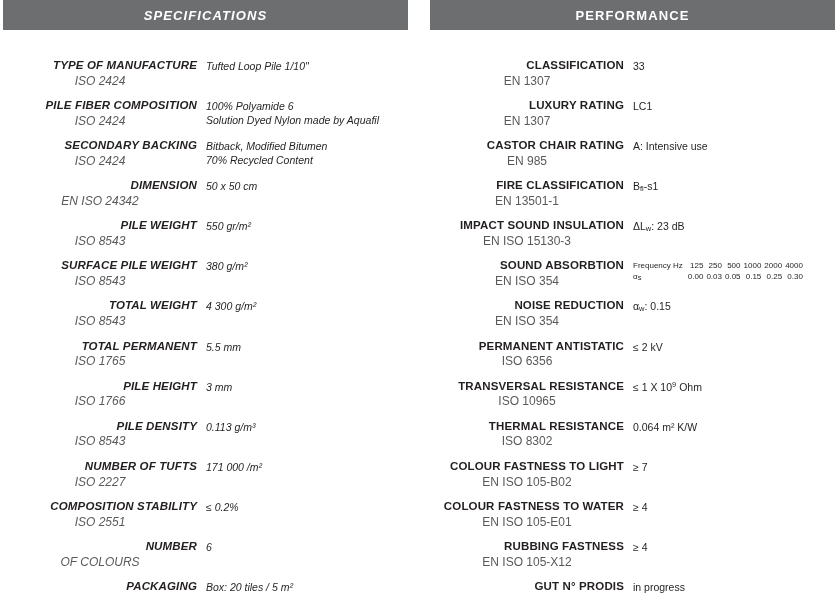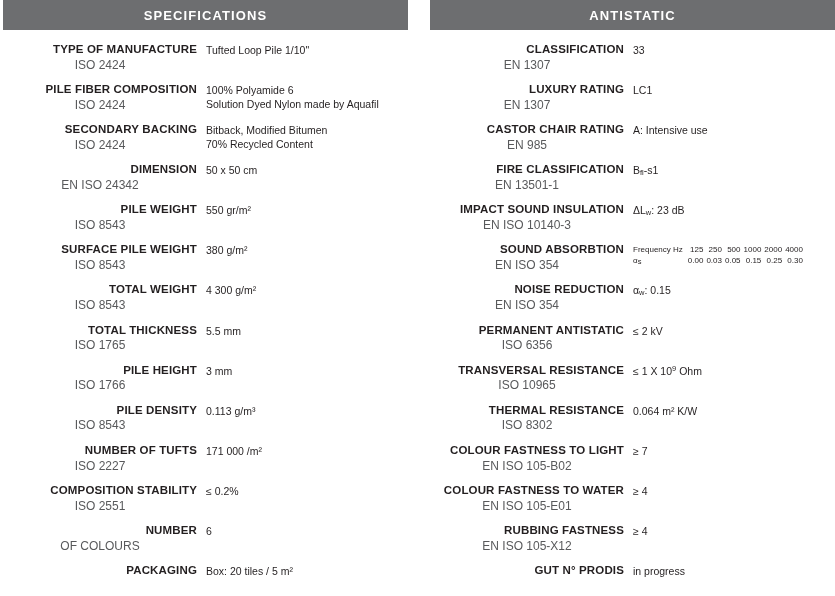--- a/index.html
+++ b/index.html
@@ -16,37 +16,37 @@
     height: 596px;
     position: relative;
     display: flex;
     gap: 14px;
     padding: 0;
   }
   .column {
     width: 405px;
     position: relative;
   }
-  .col-left { margin-left: 3px; }
+  .col-left { margin-left: 3px; font-style: italic; }
   .col-right { margin-left: 8px; }
 
   .col-header {
     height: 30px;
     background: #6d6e70;
     color: #ffffff;
     font-size: 13px;
     font-weight: bold;
     letter-spacing: 1.1px;
     display: flex;
     align-items: center;
     justify-content: center;
   }
 
   .rows {
-    margin-top: 12px;
+    margin-top: 28px;
   }
 
   .row {
     display: flex;
     align-items: flex-start;
     margin-bottom: 9px;
   }
   .row .label {
     width: 203px;
     text-align: right;
@@ -144,21 +144,21 @@
         </div>
         <div class="row">
           <div class="label">
             <span class="name">TOTAL WEIGHT</span>
             <span class="std">ISO 8543</span>
           </div>
           <div class="value"><span>4 300 g/m²</span></div>
         </div>
         <div class="row">
           <div class="label">
-            <span class="name">TOTAL THICKNESS</span>
+            <span class="name">TOTAL PERMANENT</span>
             <span class="std">ISO 1765</span>
           </div>
           <div class="value"><span>5.5 mm</span></div>
         </div>
         <div class="row">
           <div class="label">
             <span class="name">PILE HEIGHT</span>
             <span class="std">ISO 1766</span>
           </div>
           <div class="value"><span>3 mm</span></div>
@@ -194,21 +194,21 @@
         <div class="row">
           <div class="label">
             <span class="name">PACKAGING</span>
           </div>
           <div class="value"><span>Box: 20 tiles / 5 m²</span></div>
         </div>
       </div>
   </div>
 
   <div class="column col-right">
-    <div class="col-header">ANTISTATIC</div>
+    <div class="col-header">PERFORMANCE</div>
     <div class="rows" id="right-rows">
         <div class="row">
           <div class="label">
             <span class="name">CLASSIFICATION</span>
             <span class="std">EN 1307</span>
           </div>
           <div class="value"><span>33</span></div>
         </div>
         <div class="row">
           <div class="label">
@@ -227,21 +227,21 @@
         <div class="row">
           <div class="label">
             <span class="name">FIRE CLASSIFICATION</span>
             <span class="std">EN 13501-1</span>
           </div>
           <div class="value"><span>B<sub>fl</sub>-s1</span></div>
         </div>
         <div class="row">
           <div class="label">
             <span class="name">IMPACT SOUND INSULATION</span>
-            <span class="std">EN ISO 10140-3</span>
+            <span class="std">EN ISO 15130-3</span>
           </div>
           <div class="value"><span>ΔL<sub>w</sub>: 23 dB</span></div>
         </div>
         <div class="row">
           <div class="label">
             <span class="name">SOUND ABSORBTION</span>
             <span class="std">EN ISO 354</span>
           </div>
           <div class="value">
             <div class="absorb">

